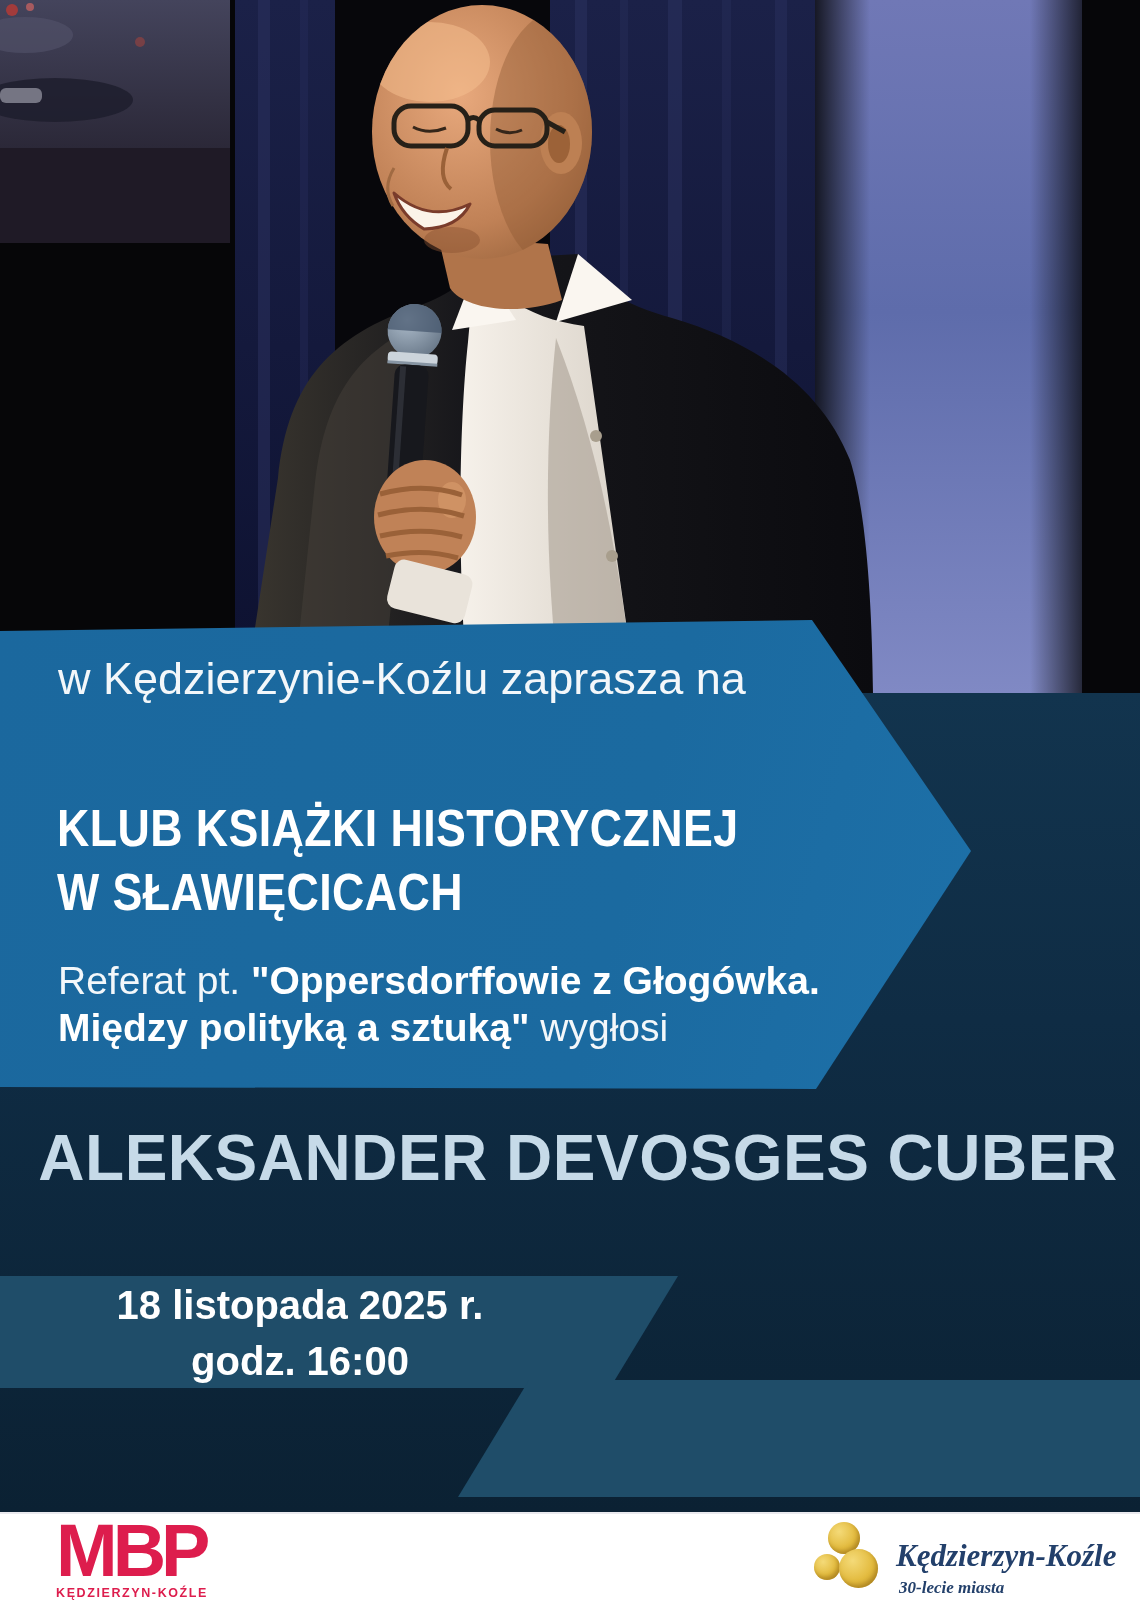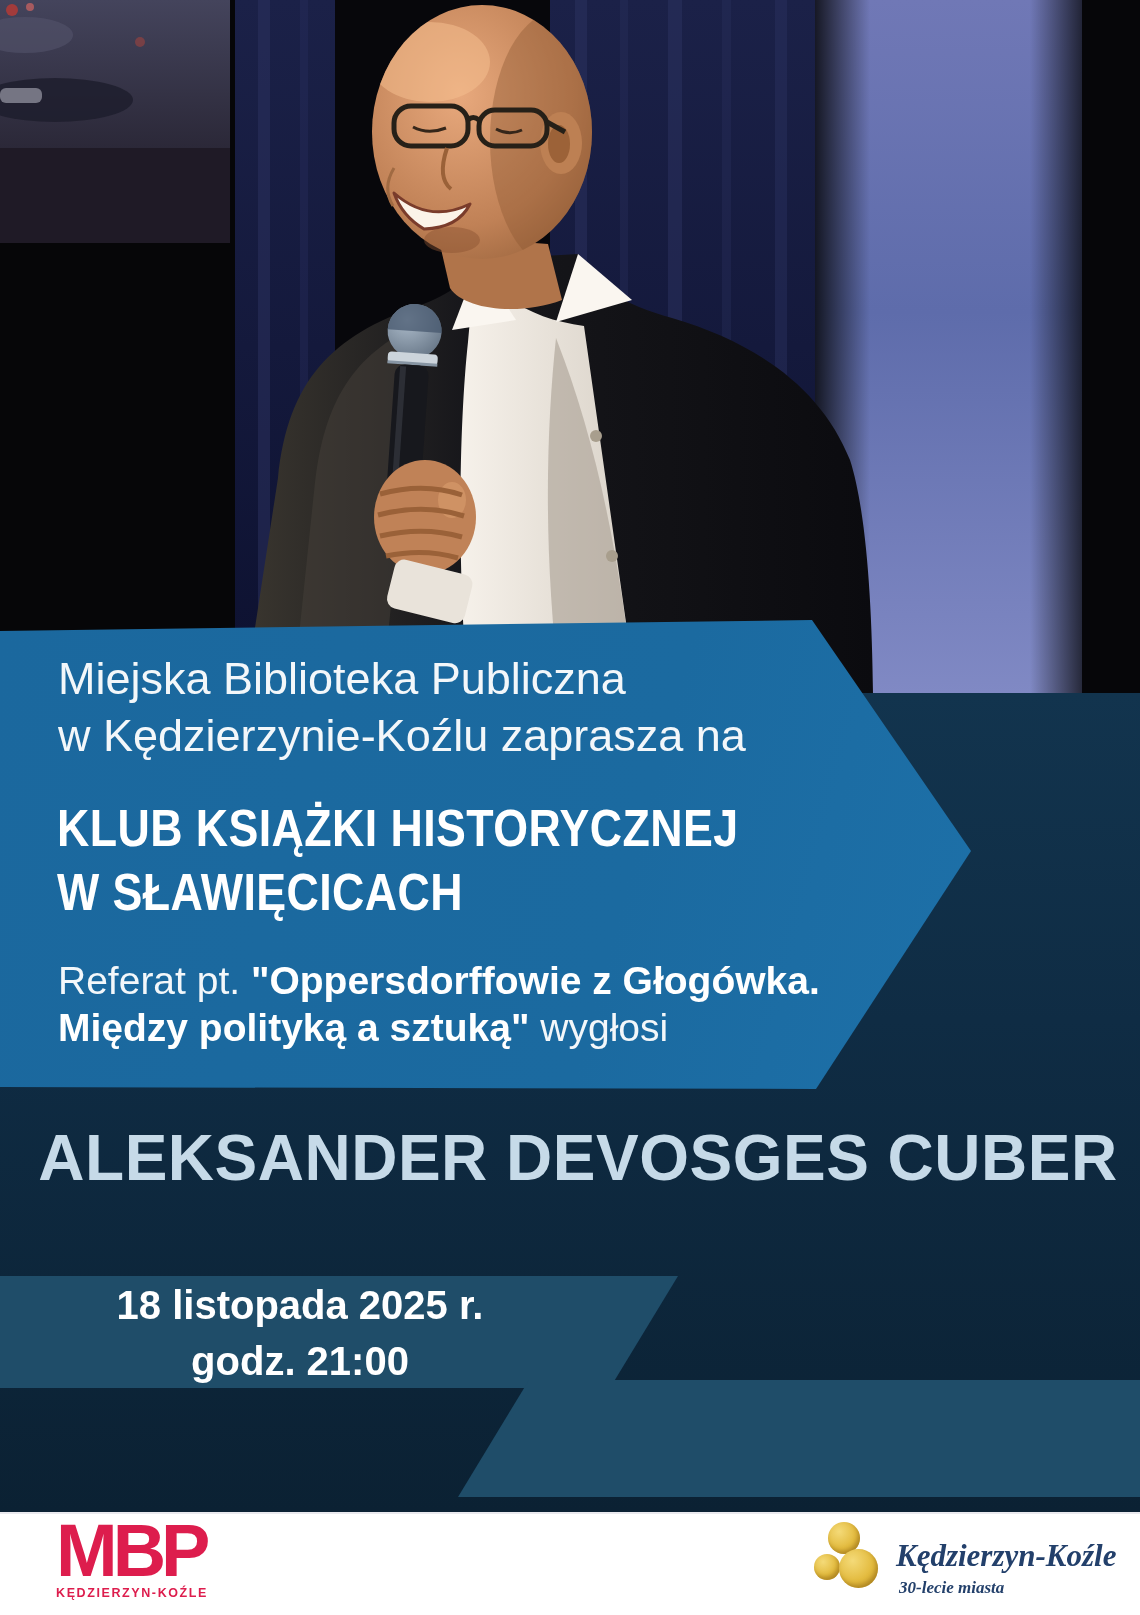--- a/index.html
+++ b/index.html
@@ -197,39 +197,38 @@
       <g transform="rotate(14 428 590)">
         <rect x="390" y="566" width="80" height="50" rx="10" fill="#E9E3DA"></rect>
       </g>
     </g>
   </svg>
 
   <div class="abs navy-bg"></div>
 
   <div class="abs teal-arrow">
     <div class="abs intro">
-      <div>Miejska Biblioteka Publiczna</div>
       <div>w Kędzierzynie-Koźlu zaprasza na</div>
     </div>
     <div class="abs event-title">
       <div>KLUB KSIĄŻKI HISTORYCZNEJ</div>
       <div>W SŁAWIĘCICACH</div>
     </div>
     <div class="abs lecture">
       <div><span>Referat pt. </span><b>"Oppersdorffowie z Głogówka.</b></div>
       <div><b>Między polityką a sztuką"</b><span> wygłosi</span></div>
     </div>
   </div>
 
   <div class="abs speaker-name">ALEKSANDER DEVOSGES CUBER</div>
 
   <div class="abs date-banner">
     <div class="abs date-text">
       <div>18 listopada 2025 r.</div>
-      <div>godz. 21:00</div>
+      <div>godz. 16:00</div>
     </div>
   </div>
 
   <div class="abs venue-banner">
     <div class="abs venue-text">
     </div>
   </div>
 
   <div class="abs footer">
     <div class="abs mbp">

